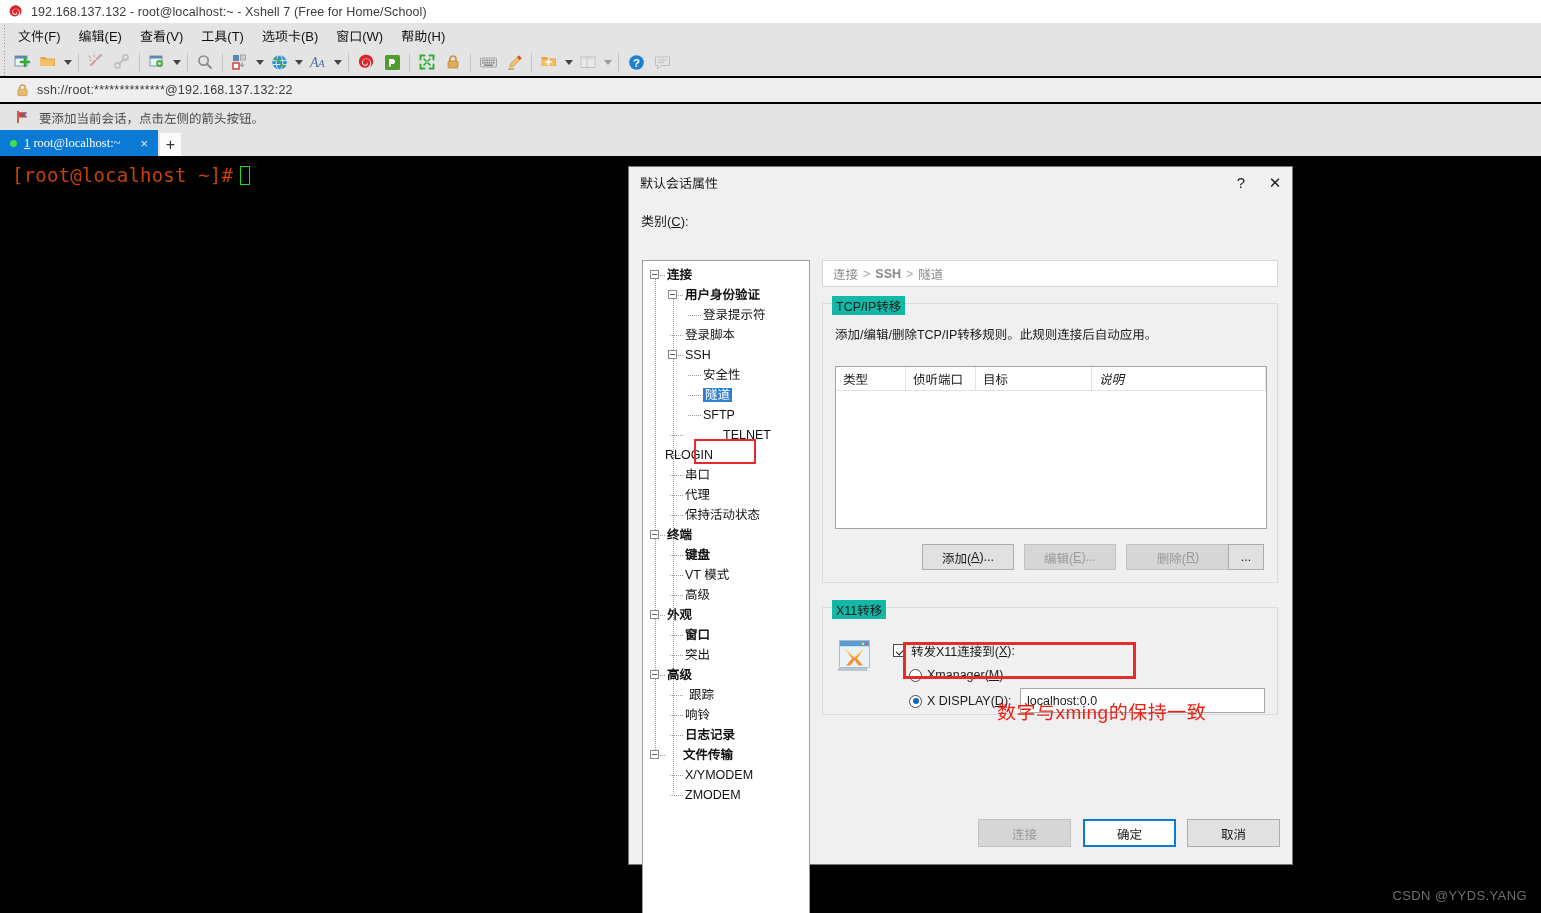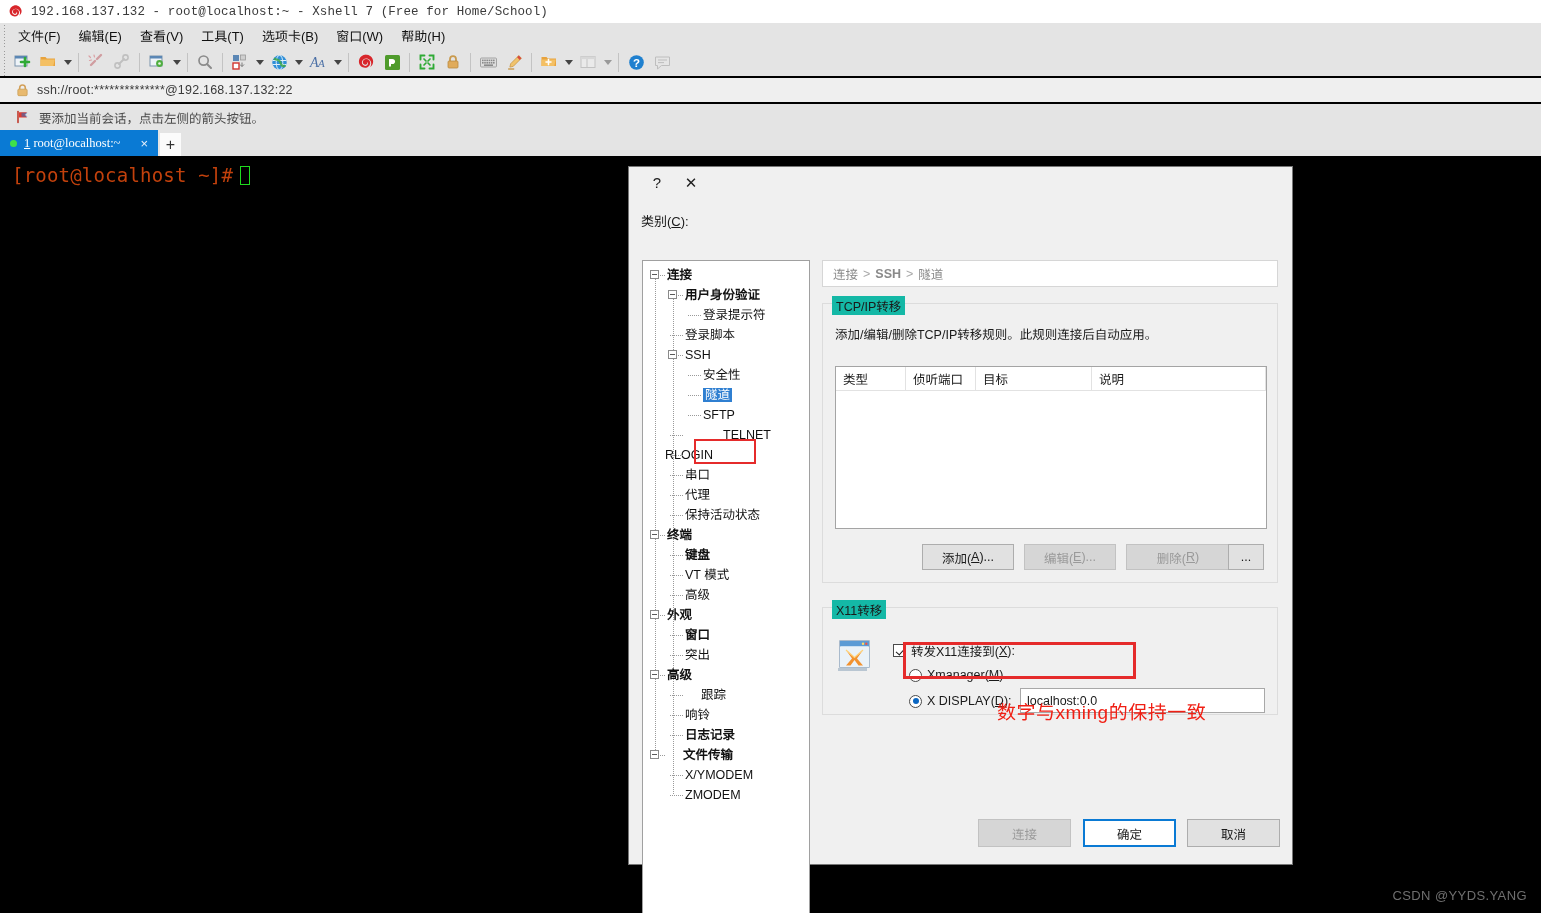--- a/index.html
+++ b/index.html
@@ -38,21 +38,20 @@
     width: 16px; height: 16px;
     margin-right: 7px;
     flex: 0 0 auto;
     display: block;
   }
   #title-bar .title-text {
     font-size: 12.5px;
     color: #3b3b3b;
     white-space: nowrap;
     letter-spacing: .1px;
-    font-family: Liberation Mono, monospace;
   }
 
   
   #menu-bar {
     position: absolute; left: 0; top: 23px;
     width: 1541px; height: 25px;
     background: #e4e4e4;
     display: flex; align-items: center;
     box-sizing: border-box;
   }
@@ -755,20 +754,21 @@
   </div>
 
   <div id="terminal">
     <div class="prompt-line"><span>[root@localhost ~]#</span><span class="cursor"></span></div>
     <div id="watermark">CSDN @YYDS.YANG</div>
   </div>
 
   <div id="dialog">
 
     <div id="dialog-titlebar">
+      <span class="dlg-title">默认会话属性</span>
       <div class="dlg-btn">
         <span class="help-glyph">?</span>
       </div>
       <div class="dlg-btn close">
         <span class="close-glyph">✕</span>
       </div>
     </div>
 
     <div id="dialog-body">
 
@@ -861,21 +861,21 @@
             </div>
             <div class="tnode" style="padding-left: 42px;">
               <span class="tick" style="left: 27px; top: 10px; width: 13px;"></span>
               <span class="tlabel">突出</span>
             </div>
             <div class="tnode bold" style="padding-left: 24px;">
               <span class="box" style="left: 7px; top: 5px;"></span>
               <span class="tick" style="left: 17px; top: 10px; width: 6px;"></span>
               <span class="tlabel">高级</span>
             </div>
-            <div class="tnode" style="padding-left: 58px; text-align: center;">
+            <div class="tnode" style="padding-left: 46px; text-align: center;">
               <span class="tick" style="left: 27px; top: 10px; width: 13px;"></span>
               <span class="tlabel">跟踪</span>
             </div>
             <div class="tnode" style="padding-left: 42px;">
               <span class="tick" style="left: 27px; top: 10px; width: 13px;"></span>
               <span class="tlabel">响铃</span>
             </div>
             <div class="tnode bold" style="padding-left: 42px;">
               <span class="tick" style="left: 27px; top: 10px; width: 13px;"></span>
               <span class="tlabel">日志记录</span>
@@ -907,21 +907,21 @@
 
       <div class="groupbox" id="gb-tcpip">
         <span class="gb-title">TCP/IP转移</span>
         <div id="tcp-desc">添加/编辑/删除TCP/IP转移规则。此规则连接后自动应用。</div>
 
         <div id="fwd-table">
           <div class="thead" id="fwd-thead">
               <div class="th" style="width: 70px;">类型</div>
               <div class="th" style="width: 70px;">侦听端口</div>
               <div class="th" style="width: 116px;">目标</div>
-              <div class="th" style="width: 174px;">说明</div>
+              <div class="th" style="width: 174px; font-style: italic;">说明</div>
             </div>
           <div class="tbody" id="fwd-tbody"></div>
         </div>
 
         <div class="btn" id="btn-add">
             <span>添加(</span>
             <u>A</u>
             <span>)...</span>
           </div>
         <div class="btn disabled" id="btn-edit">

